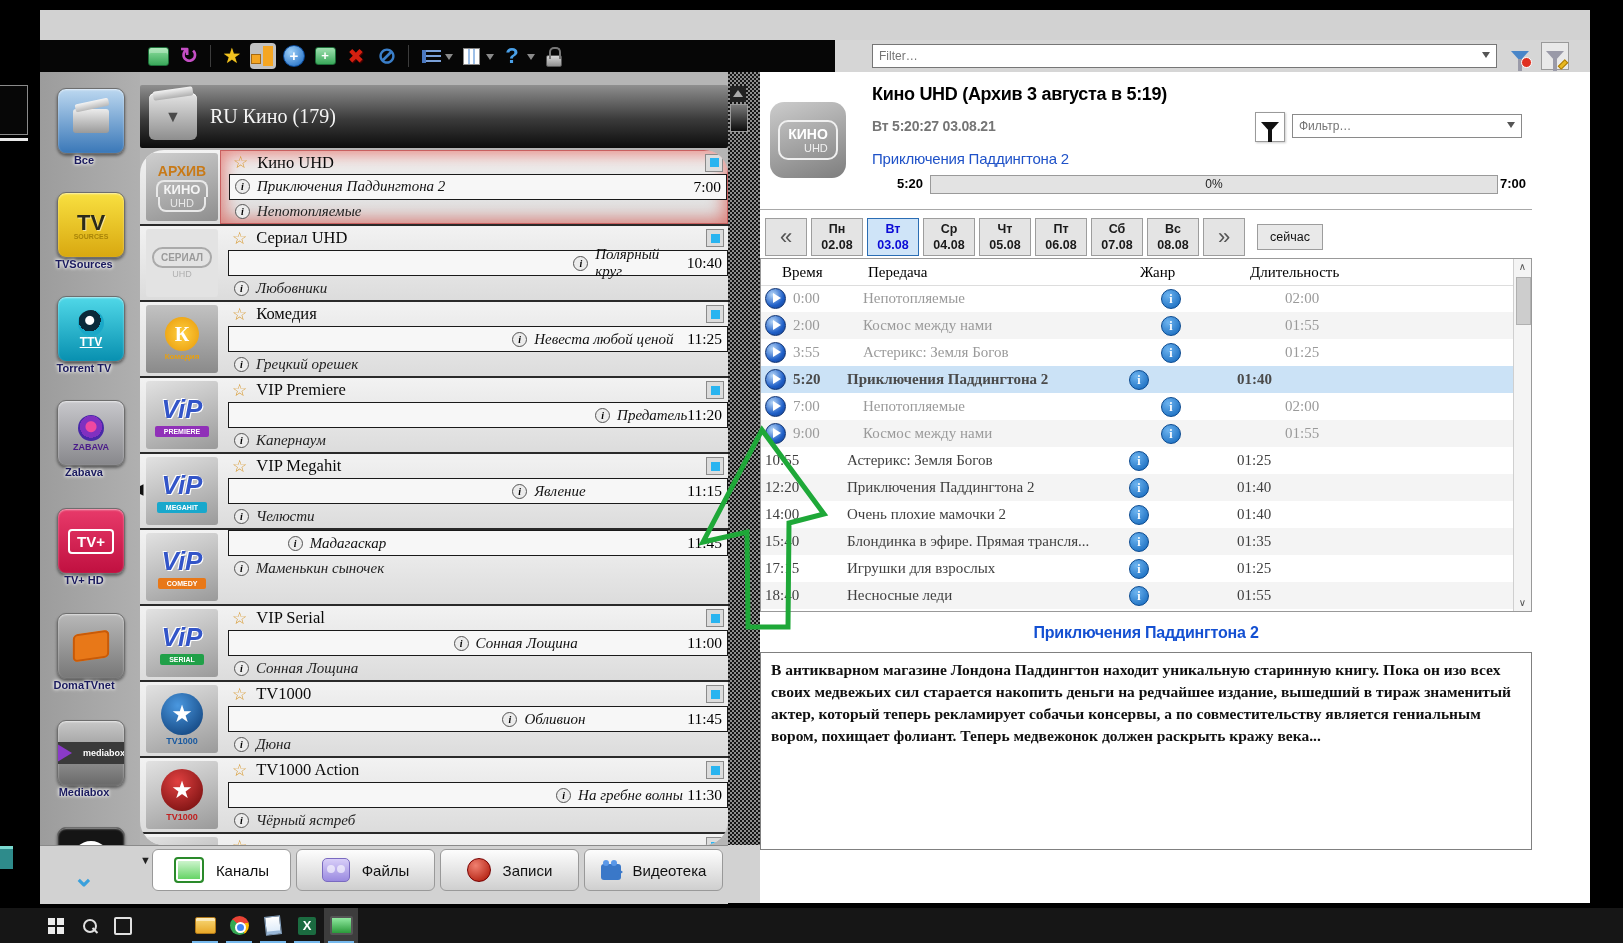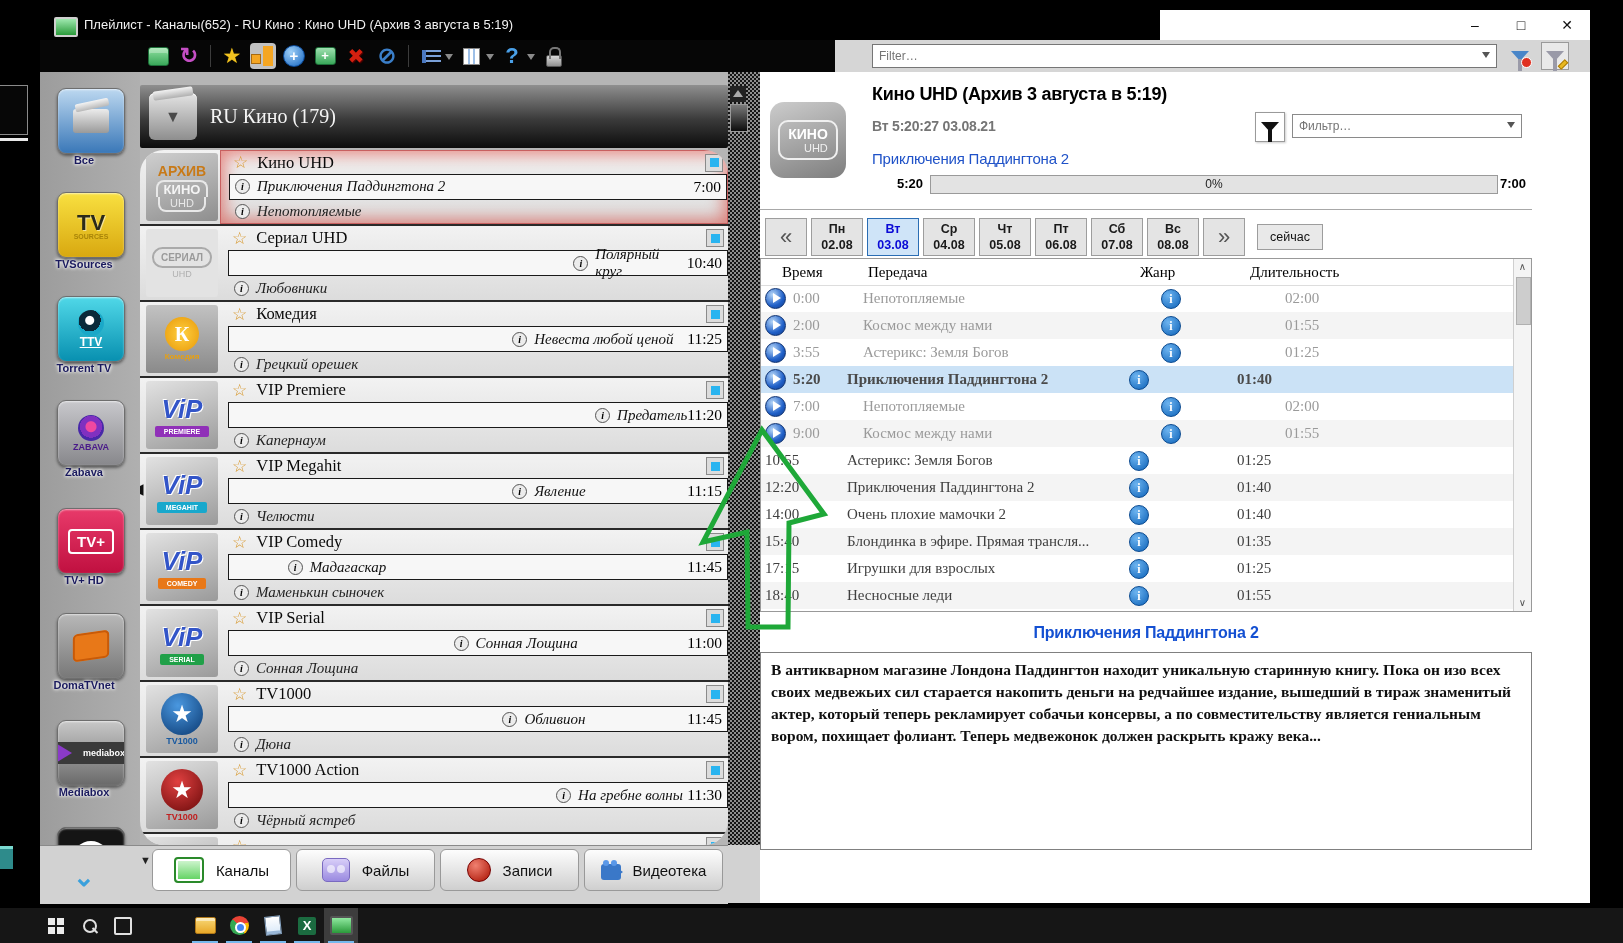--- a/index.html
+++ b/index.html
@@ -251,29 +251,20 @@
 <body>
 
 <div class="screen">
 
   <div class="art-win"></div>
   <div class="art-line"></div>
   <div class="art-teal"></div>
 
   <div class="window">
 
-    <div class="titlebar">
-      <span class="title-appicon"></span>
-      <span class="title-text">Плейлист - Каналы(652) - RU Кино : Кино UHD (Архив 3 августа в 5:19)</span>
-      <div class="titlebar-white">
-        <span class="wbtn">–</span>
-        <span class="wbtn">□</span>
-        <span class="wbtn">✕</span>
-      </div>
-    </div>
 
     <div class="toolbar">
       <div class="toolbar-icons">
           <span class="ti-wrap">
             <span class="ti ti-open"></span>
           </span>
           <span class="ti-wrap">
             <span class="ti ti-refresh"></span>
           </span>
           <span class="ti-sep"></span>
@@ -490,25 +481,20 @@
                 <span class="ch-next-title">Челюсти</span>
               </div>
             </div>
           </div>
           <div class="ch-block">
             <div class="clogo clogo-vip-comedy clogo-vip">
               <span class="cl-l0">ViP</span>
               <span class="cl-l1">COMEDY</span>
             </div>
             <div class="ch-rows">
-              <div class="ch-name-row">
-                <span class="star-icon"></span>
-                <span class="ch-name">VIP Comedy</span>
-                <span class="ch-check"></span>
-              </div>
               <div class="ch-prog">
                 <span class="ch-fill" style="width: 11%;"></span>
                 <span class="info-icon-sm">i</span>
                 <span class="ch-prog-title">Мадагаскар</span>
                 <span class="ch-end">11:45</span>
               </div>
               <div class="ch-next">
                 <span class="info-icon-sm">i</span>
                 <span class="ch-next-title">Маменькин сыночек</span>
               </div>

